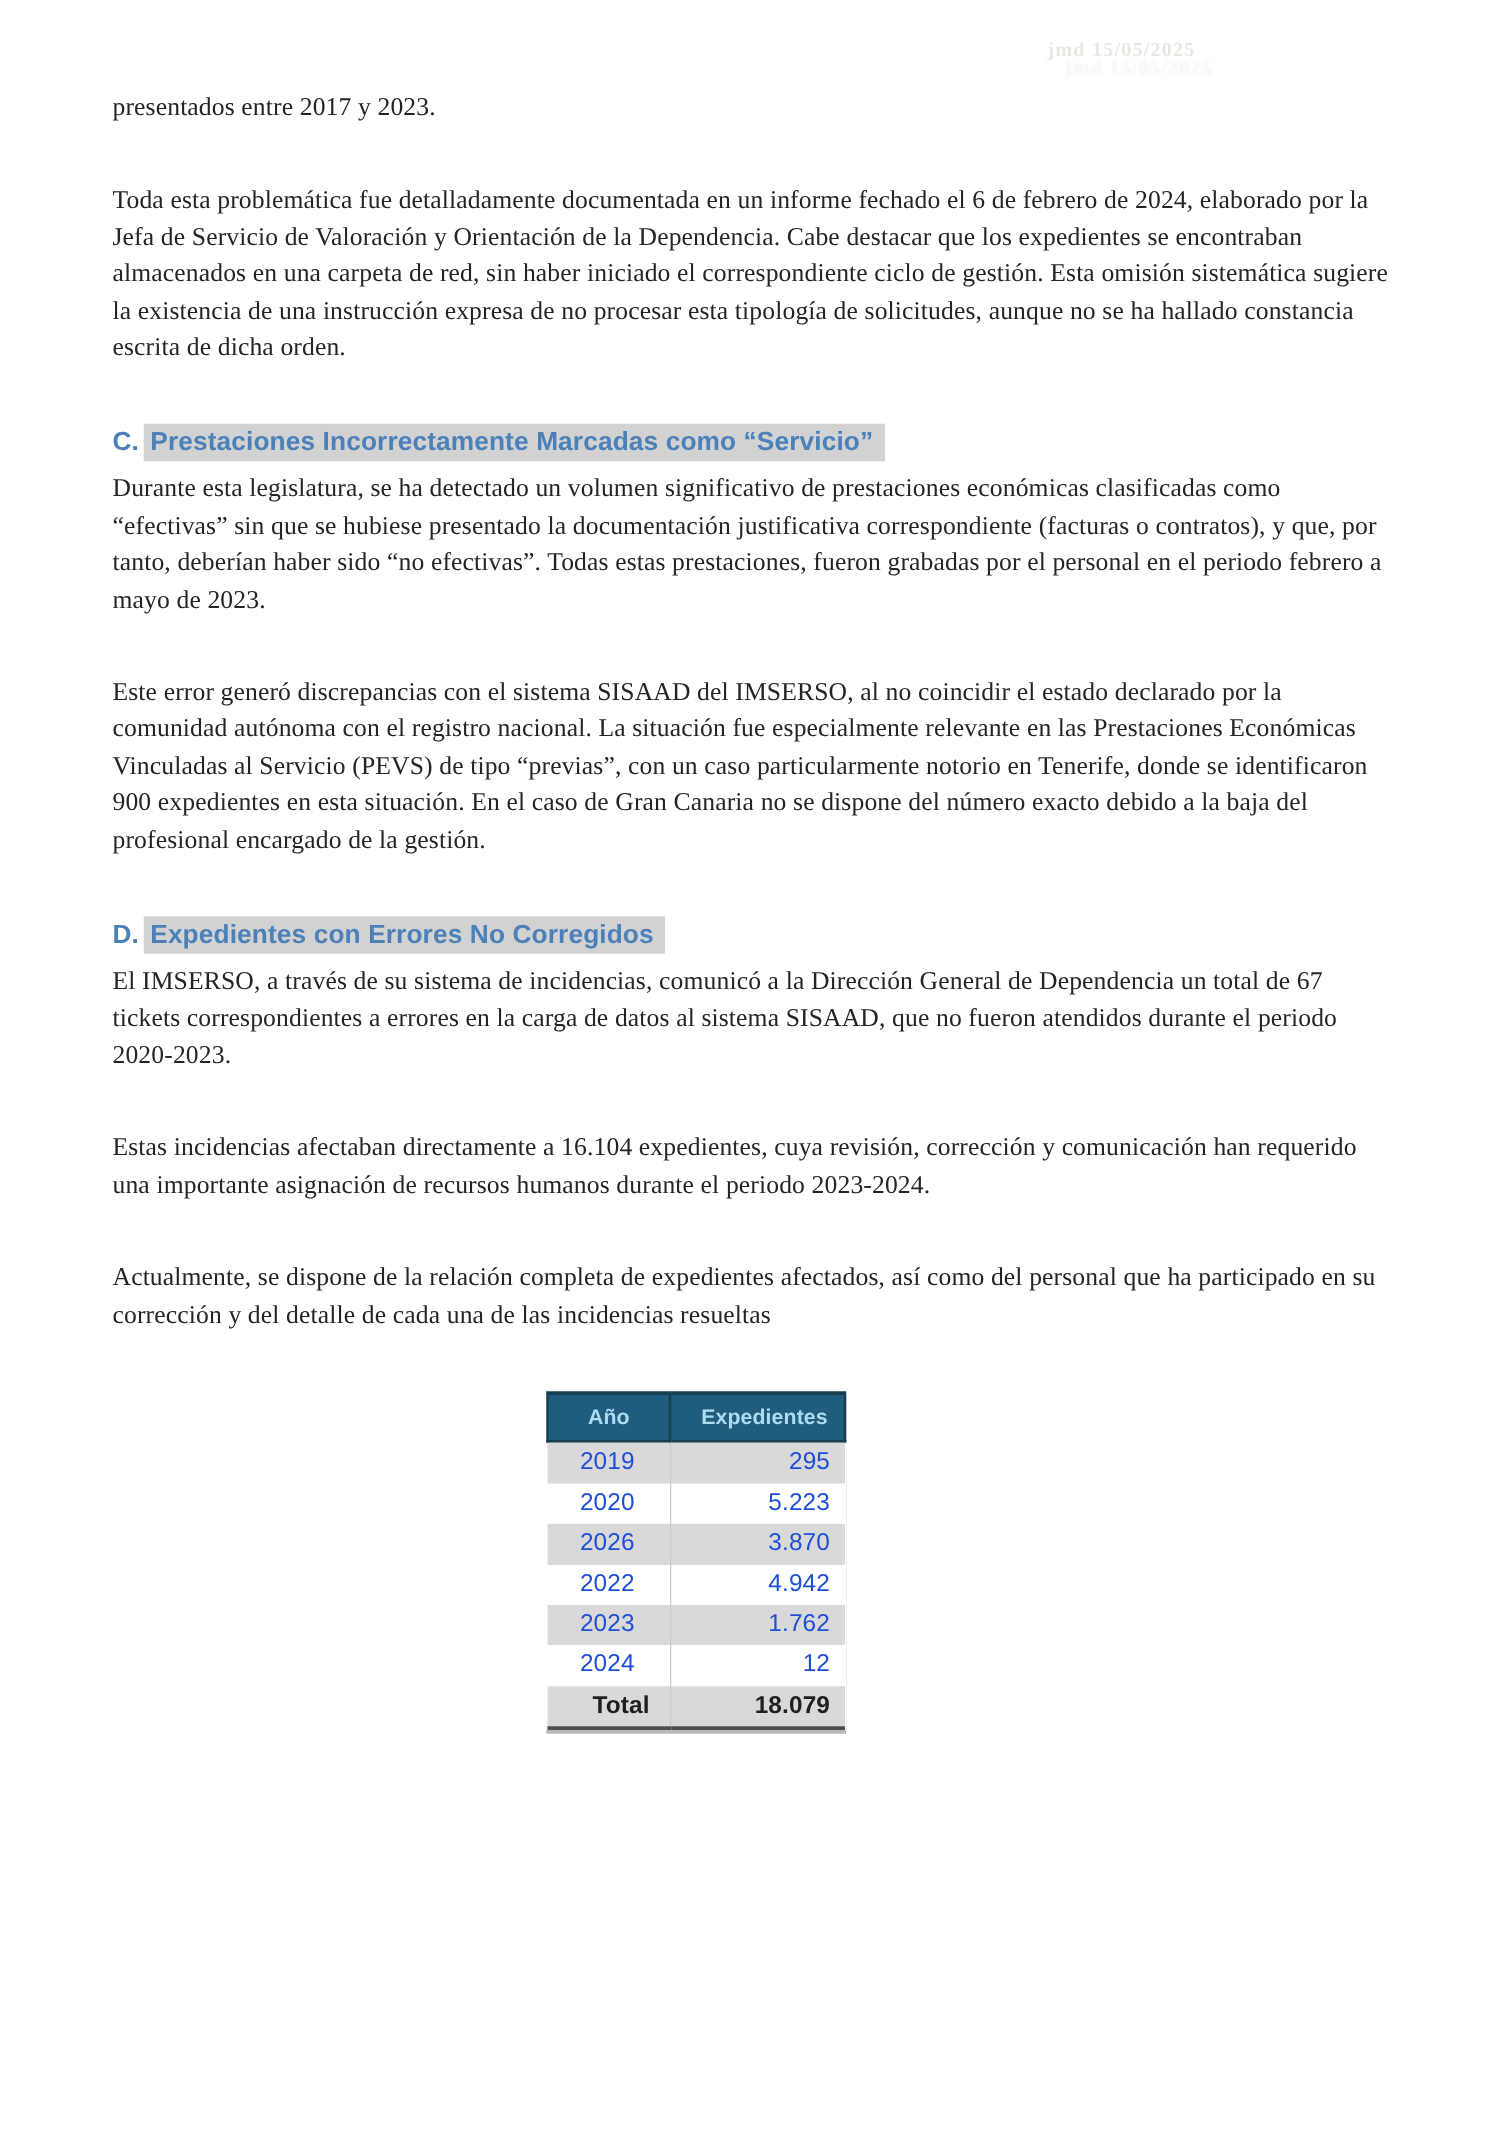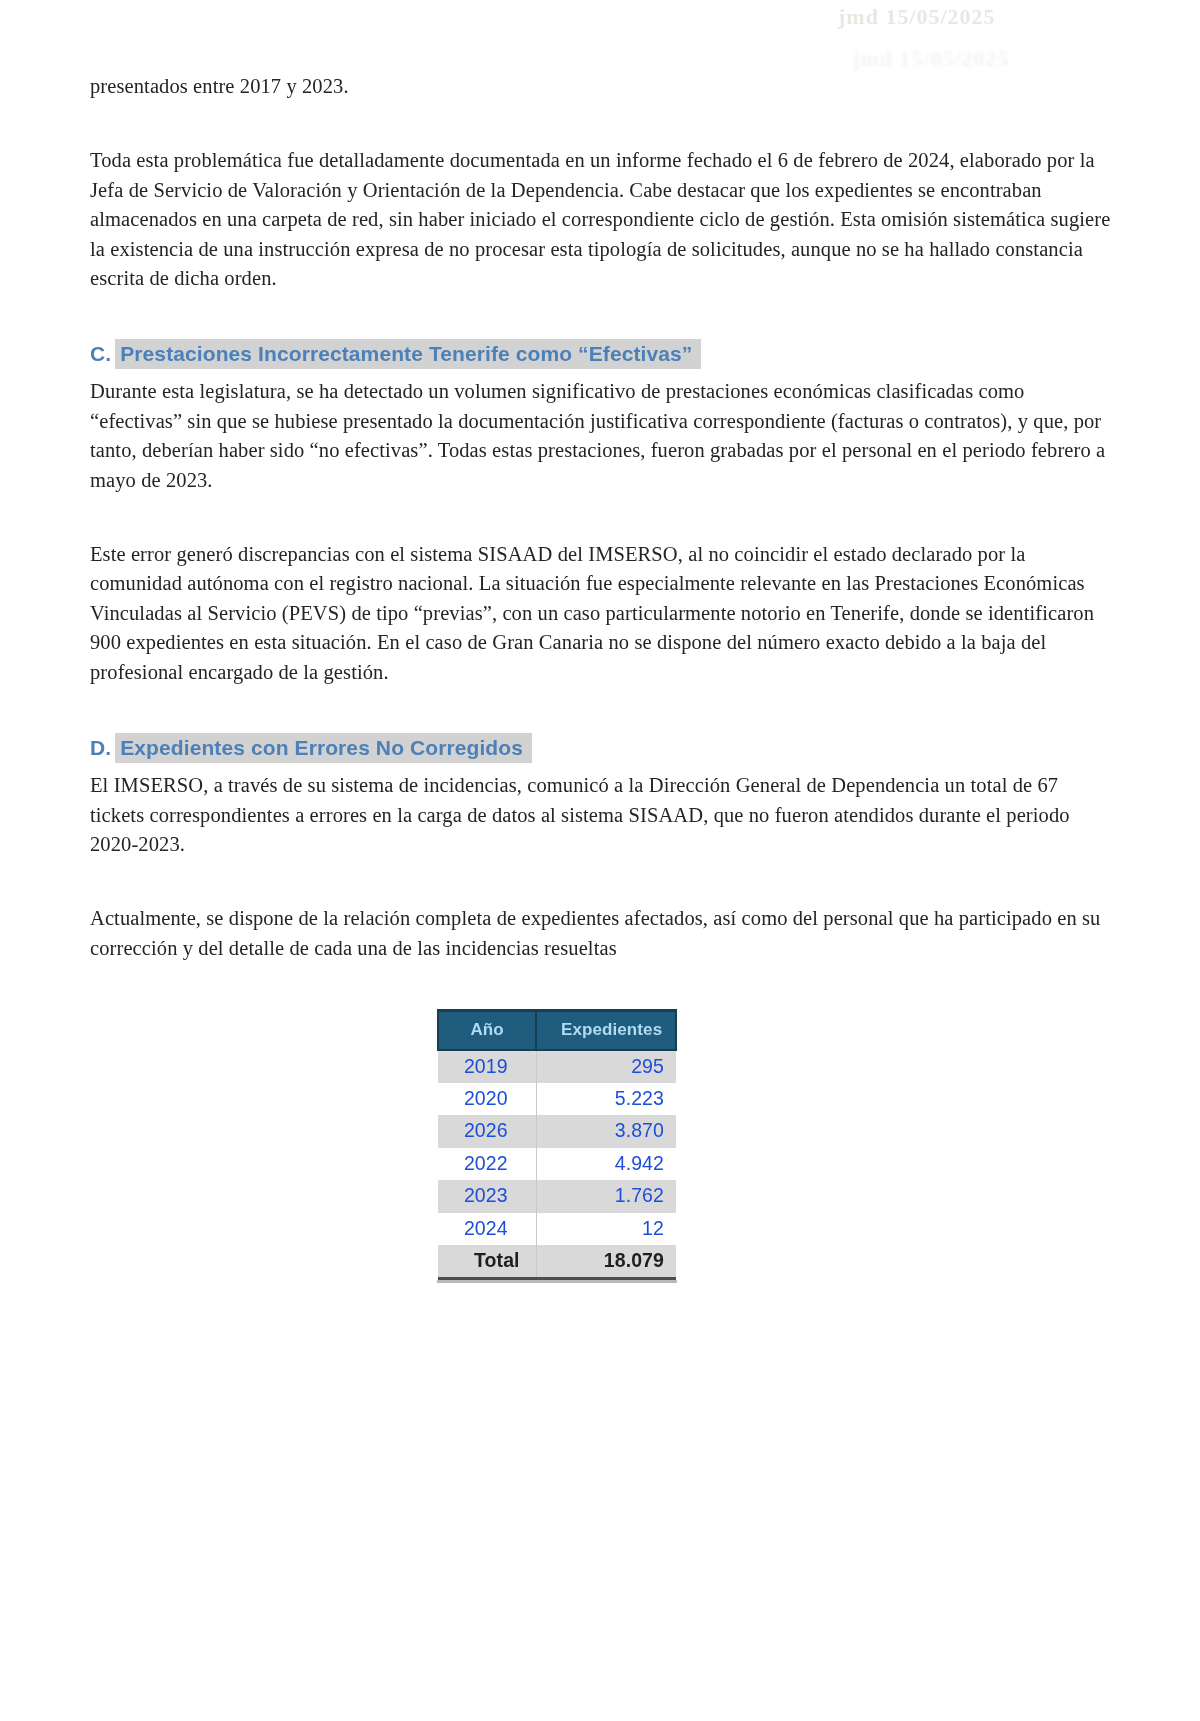--- a/index.html
+++ b/index.html
@@ -17,25 +17,25 @@
     position:relative;
     width:1200px;
     height:1721px;
     background:#ffffff;
     overflow:hidden;
     font-family:"Liberation Serif", serif;
     color:var(--body-text);
   }
   .watermark{
     position:absolute;
-    top:4px;
+    top:32px;
     left:838px;
     font-family:"Liberation Serif", serif;
     font-weight:700;
-    font-size:22px;
+    font-size:16px;
     letter-spacing:1px;
     color:var(--watermark);
     filter:blur(0.6px);
     user-select:none;
   }
   .watermark.echo{
     top:46px;
     left:852px;
     color:#f3f3ef;
     filter:blur(1.4px);
@@ -109,25 +109,26 @@
 </style>
 </head>
 <body>
 
 <div class="page">
   <div class="watermark">jmd 15/05/2025</div>
   <div class="watermark echo">jmd 15/05/2025</div>
   <div class="content" id="doc-flow">
       <p class="para">presentados entre 2017 y 2023.</p>
       <p class="para">Toda esta problemática fue detalladamente documentada en un informe fechado el 6 de febrero de 2024, elaborado por la Jefa de Servicio de Valoración y Orientación de la Dependencia. Cabe destacar que los expedientes se encontraban almacenados en una carpeta de red, sin haber iniciado el correspondiente ciclo de gestión. Esta omisión sistemática sugiere la existencia de una instrucción expresa de no procesar esta tipología de solicitudes, aunque no se ha hallado constancia escrita de dicha orden.</p>
-      <h2 class="heading"><span class="hlabel">C.</span><span class="hl">Prestaciones Incorrectamente Tenerife como “Efectivas”</span></h2>
+      <h2 class="heading"><span class="hlabel">C.</span><span class="hl">Prestaciones Incorrectamente Marcadas como “Servicio”</span></h2>
       <p class="para">Durante esta legislatura, se ha detectado un volumen significativo de prestaciones económicas clasificadas como “efectivas” sin que se hubiese presentado la documentación justificativa correspondiente (facturas o contratos), y que, por tanto, deberían haber sido “no efectivas”. Todas estas prestaciones, fueron grabadas por el personal en el periodo febrero a mayo de 2023.</p>
       <p class="para">Este error generó discrepancias con el sistema SISAAD del IMSERSO, al no coincidir el estado declarado por la comunidad autónoma con el registro nacional. La situación fue especialmente relevante en las Prestaciones Económicas Vinculadas al Servicio (PEVS) de tipo “previas”, con un caso particularmente notorio en Tenerife, donde se identificaron 900 expedientes en esta situación. En el caso de Gran Canaria no se dispone del número exacto debido a la baja del profesional encargado de la gestión.</p>
       <h2 class="heading"><span class="hlabel">D.</span><span class="hl">Expedientes con Errores No Corregidos</span></h2>
       <p class="para">El IMSERSO, a través de su sistema de incidencias, comunicó a la Dirección General de Dependencia un total de 67 tickets correspondientes a errores en la carga de datos al sistema SISAAD, que no fueron atendidos durante el periodo 2020-2023.</p>
+      <p class="para">Estas incidencias afectaban directamente a 16.104 expedientes, cuya revisión, corrección y comunicación han requerido una importante asignación de recursos humanos durante el periodo 2023-2024.</p>
       <p class="para">Actualmente, se dispone de la relación completa de expedientes afectados, así como del personal que ha participado en su corrección y del detalle de cada una de las incidencias resueltas</p>
       <div class="table-wrap">
         <table class="xl">
           <thead>
             <tr>
               <th class="c1">Año</th>
               <th class="c2">Expedientes</th>
             </tr>
           </thead>
           <tbody>

